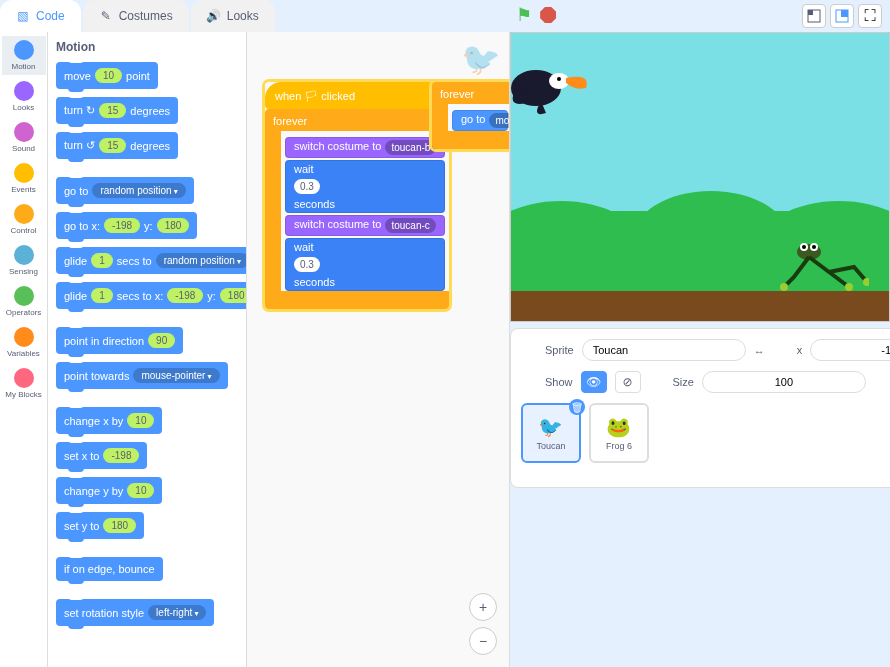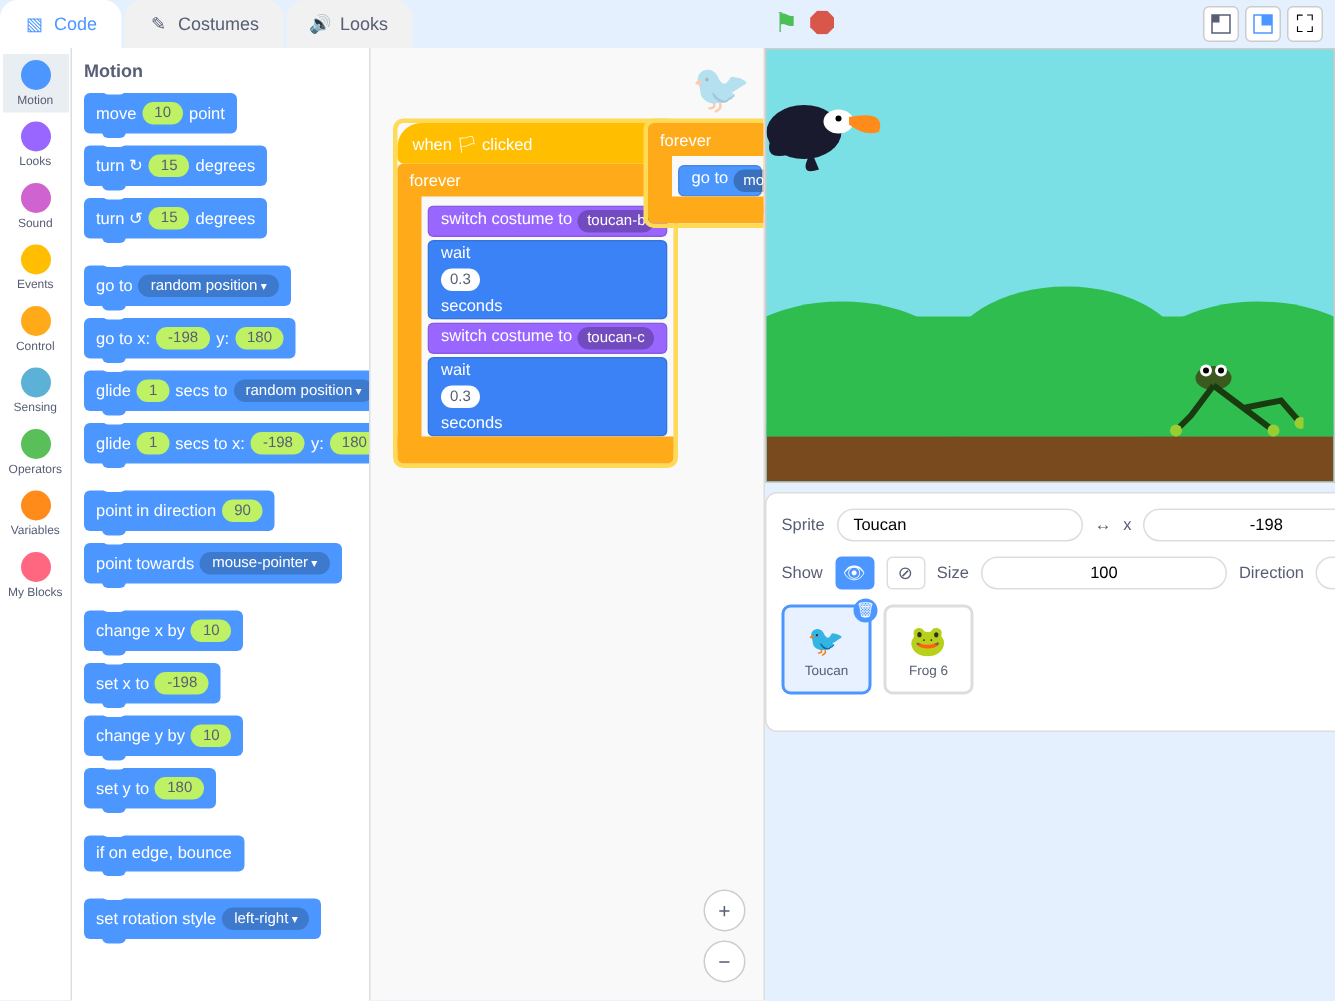--- a/index.html
+++ b/index.html
@@ -58,21 +58,21 @@
 .ground { position: absolute; bottom: 0; left: 0; right: 0; height: 30px; background: #7a4a1f; }
 .bushes { position: absolute; bottom: 30px; left: 0; right: 0; height: 80px; background: #2ebd4e; border-radius: 60px 60px 0 0 / 80px 80px 0 0; }
 .bushes::before, .bushes::after { content: ''; position: absolute; bottom: 0; width: 160px; height: 90px; background: #2ebd4e; border-radius: 50% 50% 0 0; }
 .bushes::before { left: -30px; }
 .bushes::after { right: -30px; }
 .bush-mid { position: absolute; bottom: 30px; left: 120px; width: 160px; height: 100px; background: #2ebd4e; border-radius: 50% 50% 0 0; }
 
 .sprite-panel { display: flex; gap: 6px; margin-top: 6px; height: 160px; }
 .sprite-info { flex: 1; background: #fff; border: 1px solid #ddd; border-radius: 8px; padding: 10px; }
 .info-row { display: flex; align-items: center; gap: 8px; font-size: 11px; color: #575e75; margin-bottom: 10px; }
-.info-label { font-size: 11px; color: #575e75; }
+.info-label { font-size: 11px; color: #575e75; margin-left: 24px; }
 .info-input { border: 1px solid #ddd; border-radius: 20px; padding: 4px 10px; font-size: 11px; min-width: 50px; text-align: center; }
 .info-input.name { min-width: 80px; text-align: left; }
 .eye-btn { width: 26px; height: 22px; border: 1px solid #ddd; border-radius: 4px; display: flex; align-items: center; justify-content: center; font-size: 12px; cursor: pointer; }
 .eye-btn.active { background: #4c97ff; color: #fff; border-color: #4c97ff; }
 
 .sprite-list { display: flex; gap: 8px; margin-top: 8px; }
 .sprite-tile { width: 60px; height: 60px; border: 2px solid #ddd; border-radius: 6px; display: flex; flex-direction: column; align-items: center; justify-content: center; font-size: 9px; color: #575e75; cursor: pointer; position: relative; background: #fff; }
 .sprite-tile.selected { border-color: #4c97ff; background: #e8f1ff; }
 .sprite-tile .del { position: absolute; top: -6px; right: -6px; width: 16px; height: 16px; background: #4c97ff; border-radius: 50%; color: #fff; font-size: 10px; display: flex; align-items: center; justify-content: center; }
 .sprite-thumb { font-size: 20px; margin-bottom: 2px; }

